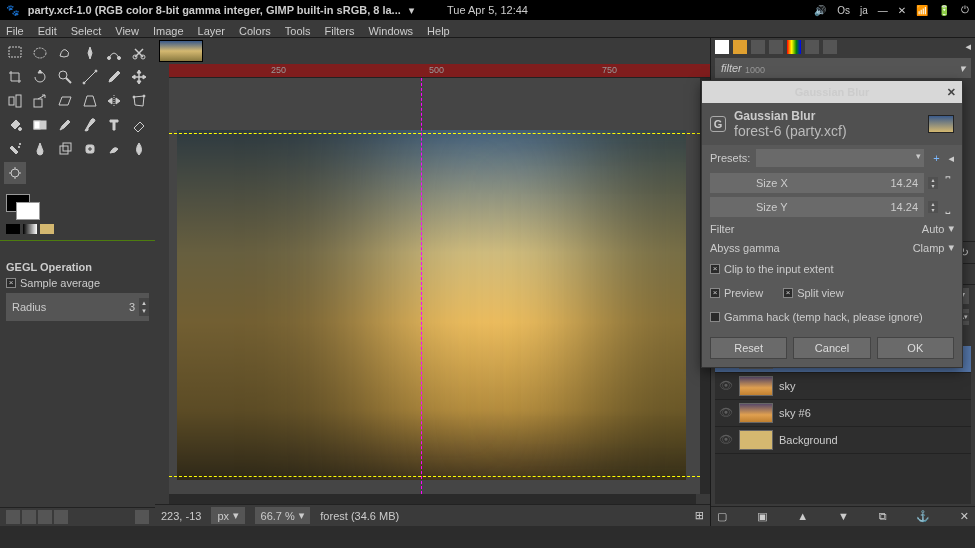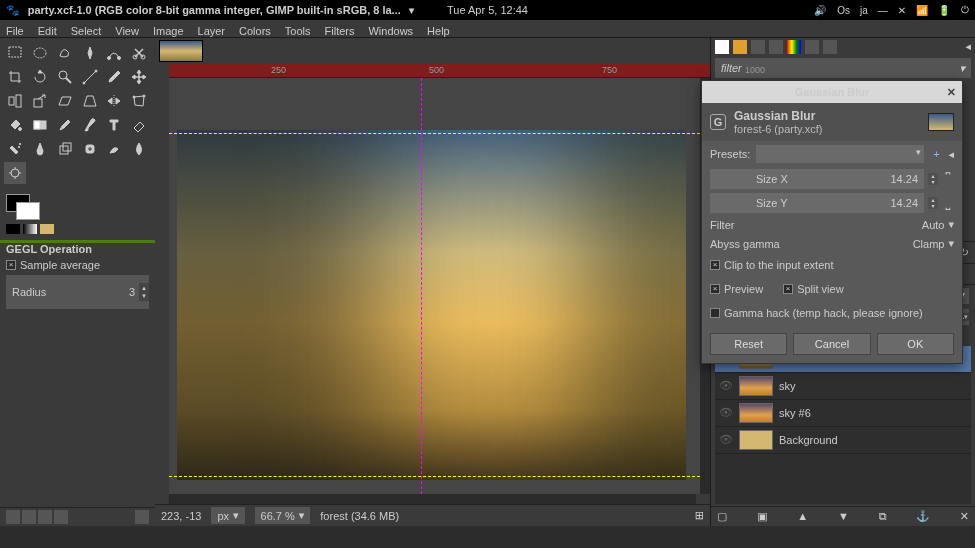--- a/index.html
+++ b/index.html
@@ -15,25 +15,25 @@
 .left { width: 155px; background: #3a3a3a; display: flex; flex-direction: column; }
 .toolbox { padding: 4px; display: grid; grid-template-columns: repeat(6, 1fr); gap: 2px; }
 .tool { width: 22px; height: 22px; background: #3a3a3a; display: flex; align-items: center; justify-content: center; }
 .tool.sel { background: #555; }
 .tool svg { width: 14px; height: 14px; fill: #ccc; stroke: #ccc; }
 .swatches { padding: 6px; }
 .swatches .fg { width: 24px; height: 18px; background: #000; border: 1px solid #999; }
 .swatches .bg { width: 24px; height: 18px; background: #fff; border: 1px solid #999; margin-left: 10px; margin-top: -10px; }
 .swatch-row { display: flex; gap: 3px; margin-top: 4px; }
 .sw { width: 14px; height: 10px; }
-.tool-opts { border-top: 3px solid #4d7c0f; padding: 0 6px; }
+.tool-opts { border-top: 1px solid #4d7c0f; padding: 20px 6px; }
 .tool-opts h4 { font-weight: bold; margin-bottom: 4px; }
 .check { display: flex; align-items: center; gap: 4px; margin: 2px 0; }
 .check .box { width: 10px; height: 10px; border: 1px solid #888; background: #2a2a2a; display: flex; align-items: center; justify-content: center; font-size: 8px; line-height: 1; }
-.spin { display: flex; align-items: center; background: #555; margin-top: 4px; height: 34px; }
+.spin { display: flex; align-items: center; background: #555; margin-top: 4px; height: 28px; }
 .spin label { flex: 0 0 auto; padding: 0 6px; }
 .spin .val { margin-left: auto; padding: 0 4px; }
 .spin .arr { width: 10px; height: 18px; background: #444; display: flex; align-items: center; justify-content: center; font-size: 7px; }
 .left .thumbrow { display:flex; gap:2px; padding:2px 6px; margin-top:auto; border-top:1px solid #222;}
 .left .thumbrow .t { width:14px; height:14px; background:#555; }
 .canvas-area { flex: 1; position: relative; background: #3a3a3a; display: flex; flex-direction: column; }
 .canvas-top { height: 26px; display: flex; align-items: center; }
 .canvas-top .thumb { width: 44px; height: 22px; margin-left: 4px; background: linear-gradient(#3a5a8a,#d4b870 50%,#8a7a40); border: 1px solid #000; }
 .ruler-h { height: 14px; background: #7f1d1d; border-bottom: 1px solid #222; position: relative; margin-left: 14px; }
 .ruler-h span { position: absolute; top: 1px; font-size: 9px; color: #999; }
@@ -74,21 +74,21 @@
 .layer .th.sky { background:linear-gradient(#5a4a6a,#e0a050 60%,#c08030);}
 .layer .th.bg { background:#d4b870;}
 .right .btm { display:flex; gap:10px; padding:3px 6px; border-top:1px solid #222; justify-content:space-between;}
 
 .dialog { position:absolute; right:12px; top:80px; width:262px; background:#595959; border:1px solid #333; box-shadow:0 4px 12px rgba(0,0,0,0.5);}
 .dialog .titlebar2 { height:22px; background:#d8d8d8; color:#222; display:flex; align-items:center; justify-content:center; font-weight:bold; position:relative;}
 .dialog .titlebar2 .x { position:absolute; right:6px; color:#444; cursor:pointer;}
 .dialog .hdr { display:flex; align-items:center; gap:8px; padding:6px 8px; background:#505050;}
 .dialog .hdr .g { width:16px; height:16px; border:1px solid #aaa; border-radius:3px; display:flex; align-items:center; justify-content:center; font-weight:bold;}
 .dialog .hdr .txt .t1 { font-weight:bold; font-size:12px;}
-.dialog .hdr .txt .t2 { font-size:11px; color:#bbb;}
+.dialog .hdr .txt .t2 { font-size:14px; color:#bbb;}
 .dialog .hdr .prev { margin-left:auto; width:26px; height:18px; background:linear-gradient(#3a5a8a,#d4b870); border:1px solid #222;}
 .dialog .row { display:flex; align-items:center; gap:6px; padding:4px 8px;}
 .dialog .row .dd { flex:1; background:#6a6a6a; height:18px; position:relative;}
 .dialog .row .dd::after { content:"▾"; position:absolute; right:4px; top:2px; font-size:9px;}
 .dialog .row .plus { width:12px; text-align:center; color:#7ab8ff;}
 .dialog .spinrow { display:flex; align-items:center; gap:4px; padding:2px 8px;}
 .dialog .spinrow .field { flex:1; display:flex; background:#6a6a6a; height:20px; align-items:center;}
 .dialog .spinrow .field label { padding:0 6px;margin-left:40px;}
 .dialog .spinrow .field .v { margin-left:auto; padding:0 6px;}
 .dialog .spinrow .ar { width:10px; display:flex; flex-direction:column;}

